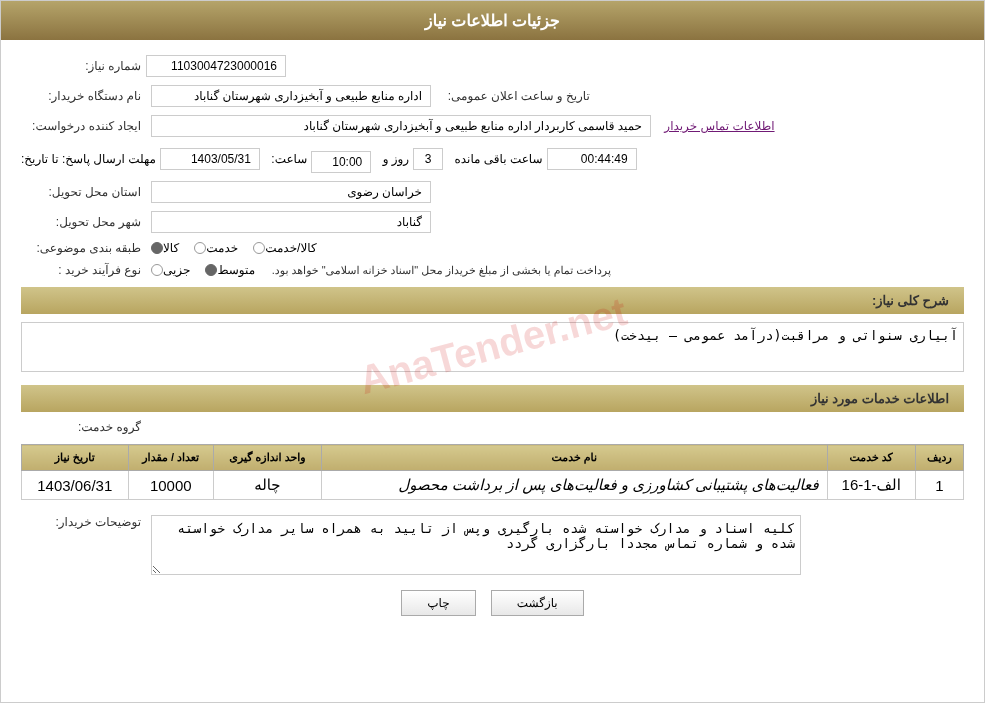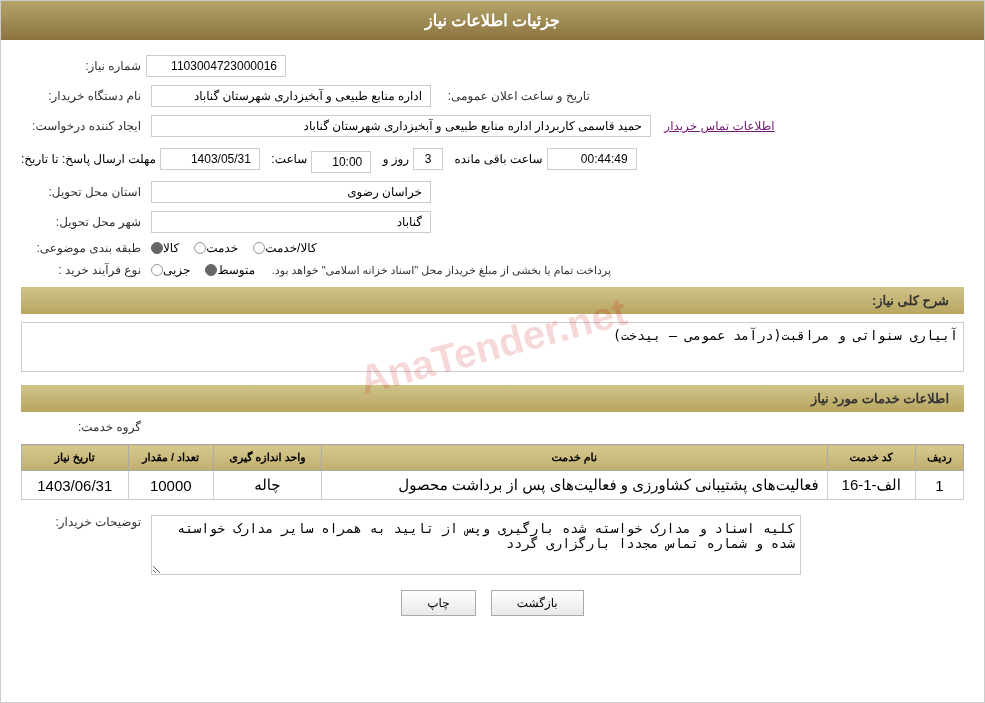--- a/index.html
+++ b/index.html
@@ -135,20 +135,21 @@
       font-size: 11px;
     }
     table.services-table td {
       border: 1px solid #ccc;
       padding: 5px 8px;
       text-align: center;
       font-size: 15px;
     }
     table.services-table td.text-right {
       text-align: right;
+      font-style: italic;
     }
     .buyer-notes-row {
       display: flex;
       align-items: flex-start;
       justify-content: flex-end;
       margin-bottom: 15px;
       gap: 5px;
     }
     .notes-textarea {
       border: 1px solid #ccc;

